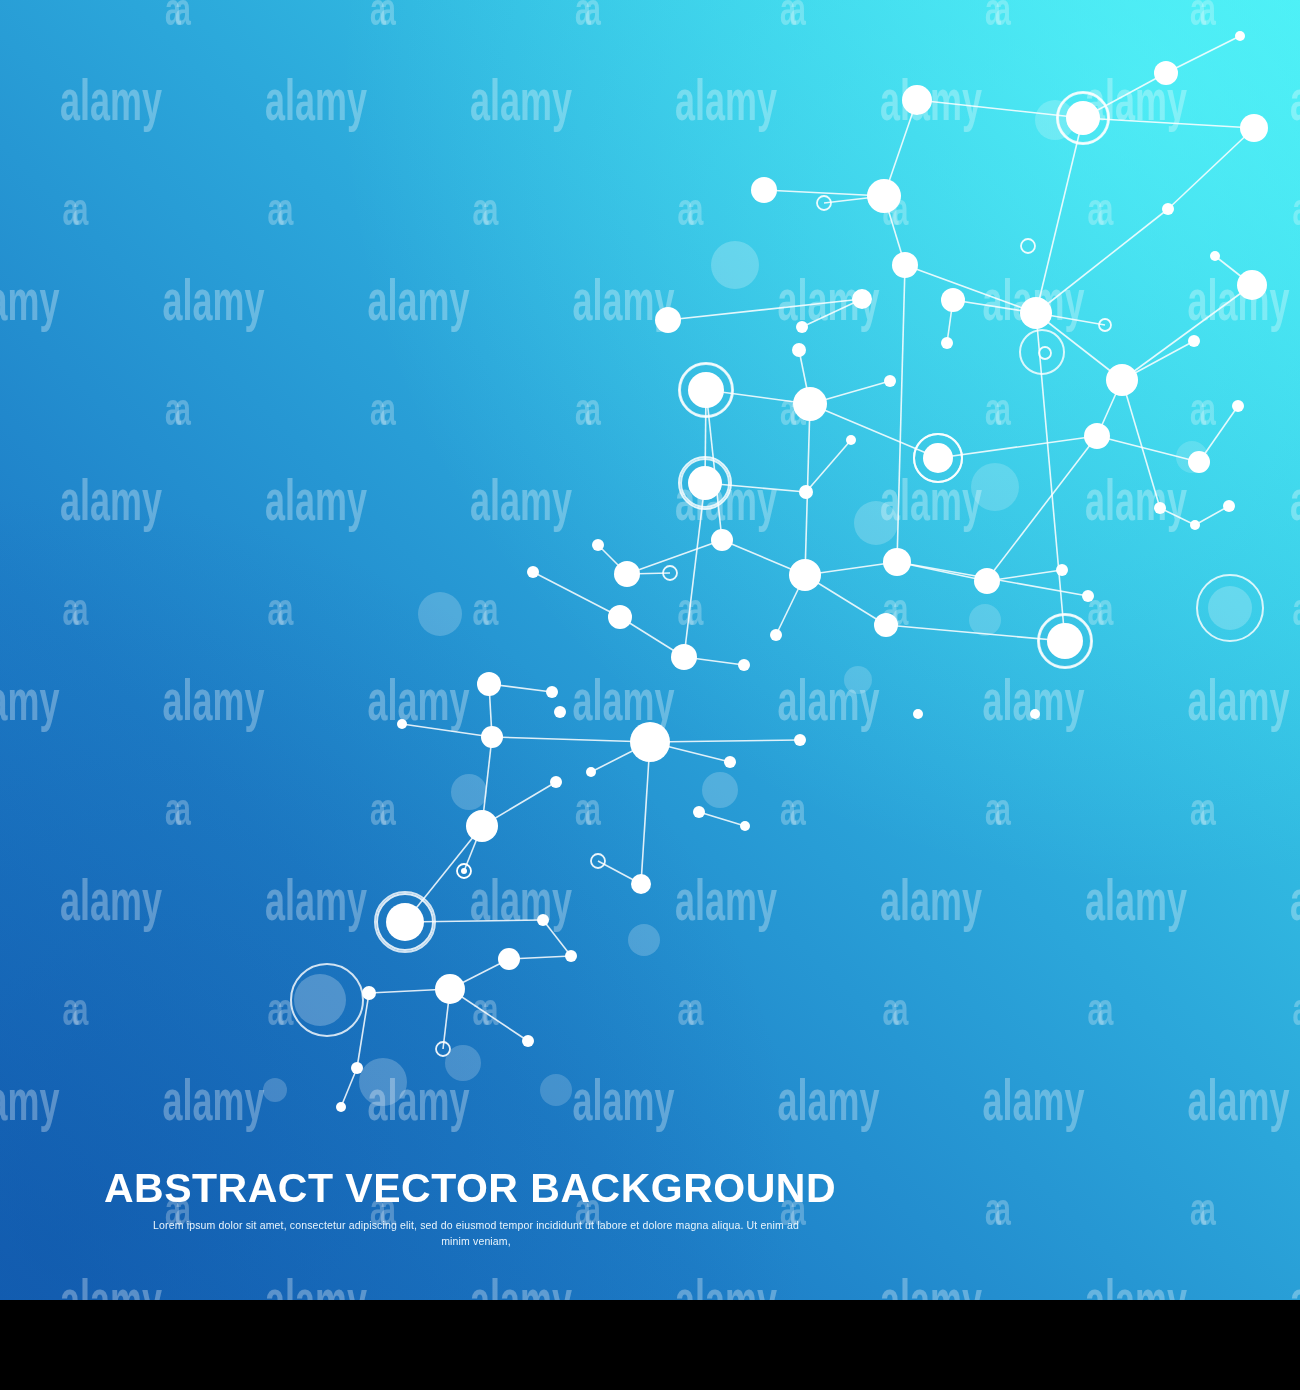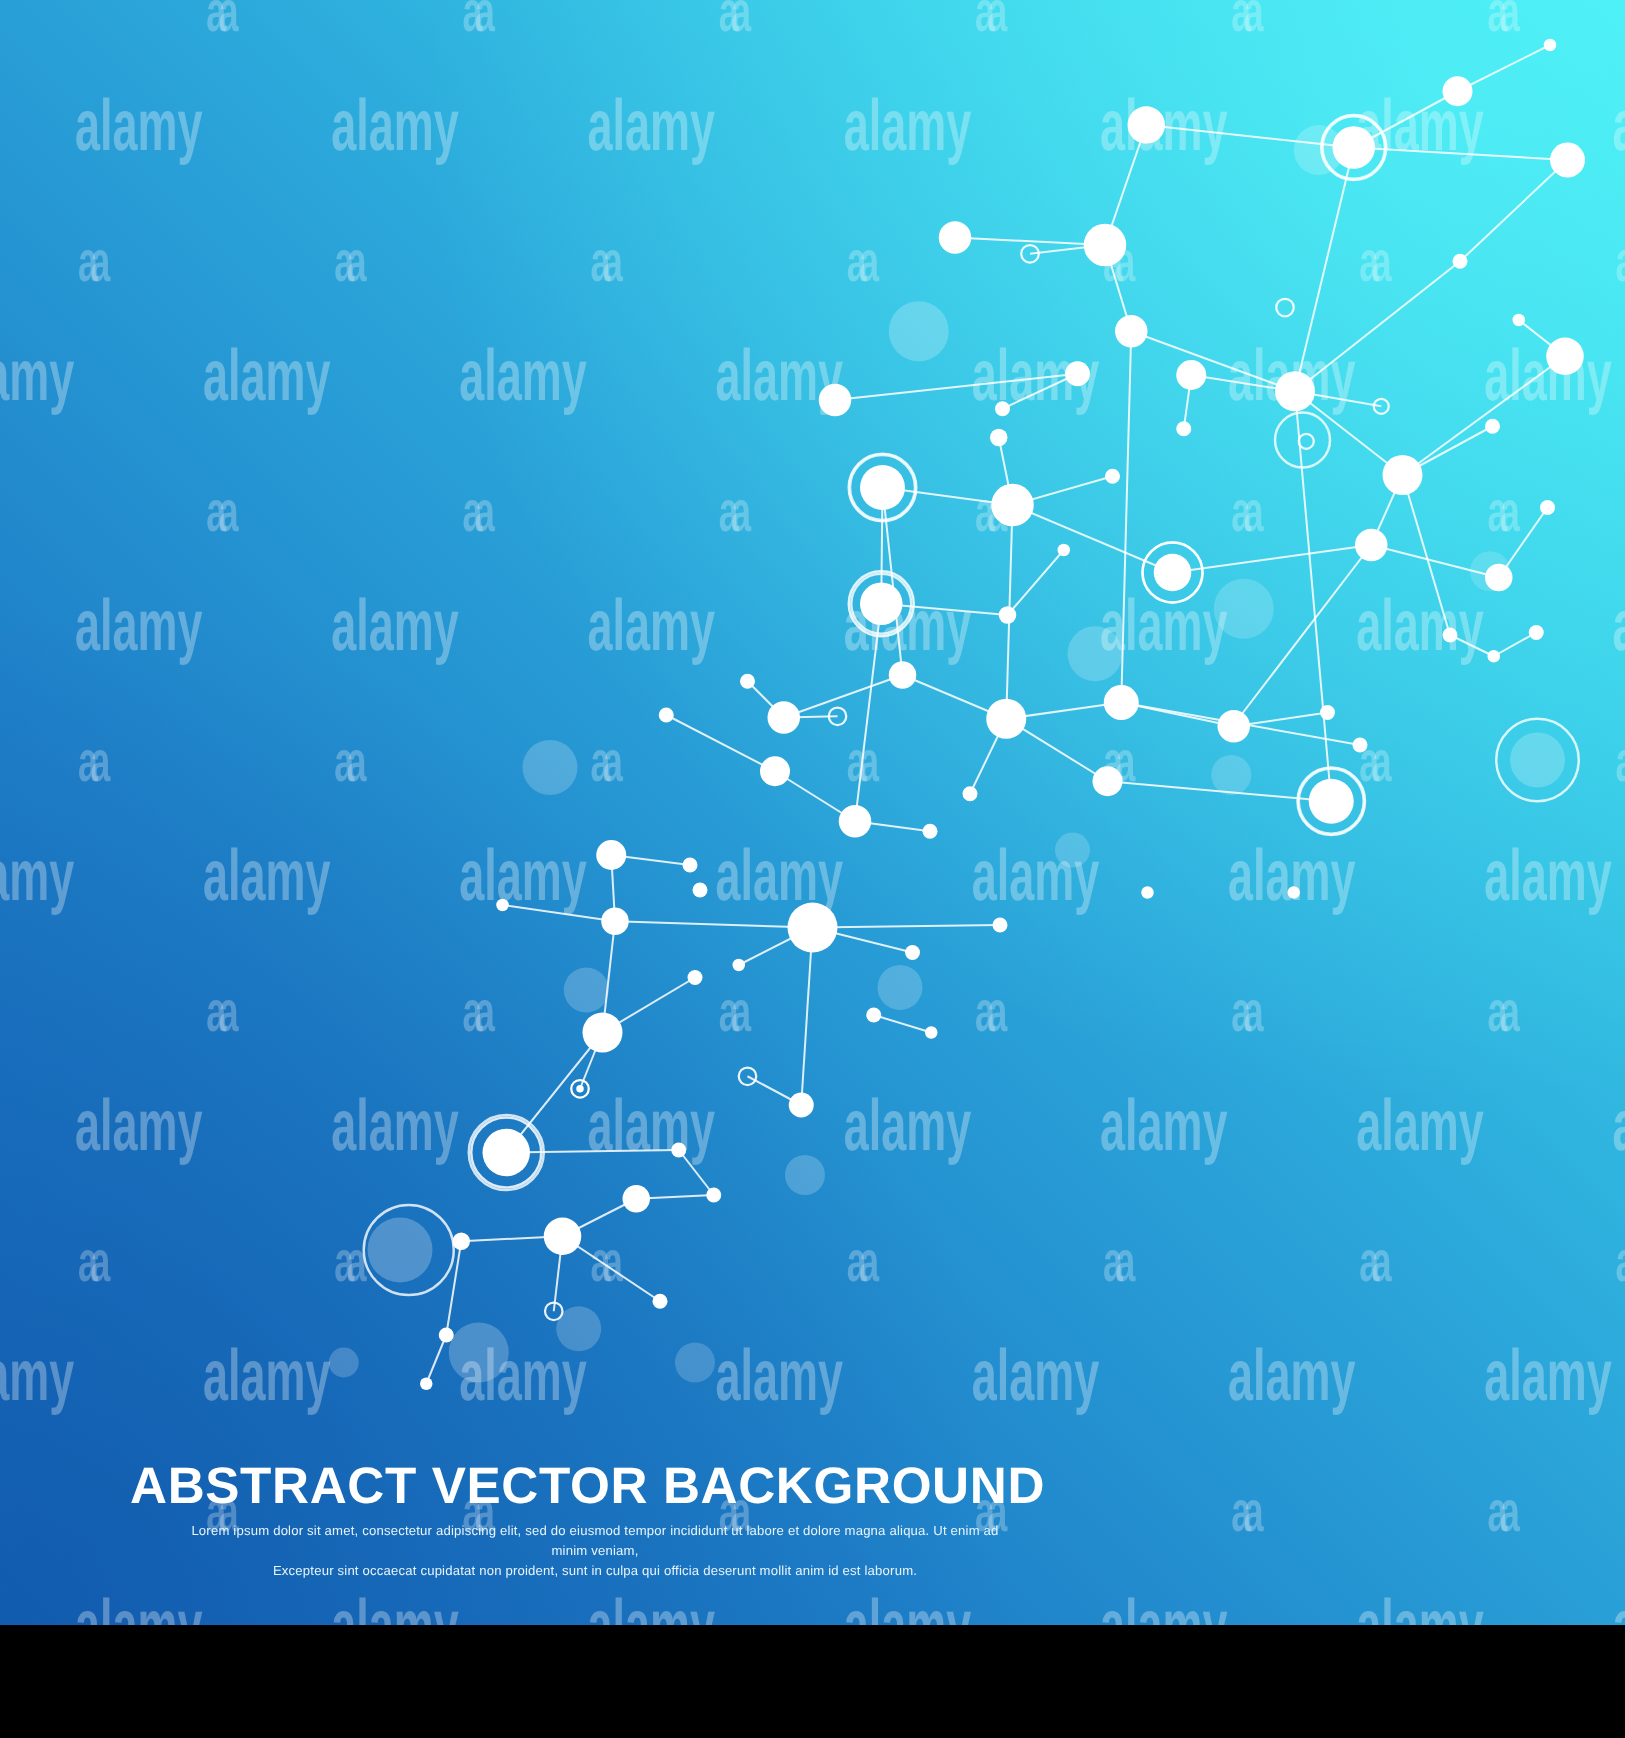--- a/index.html
+++ b/index.html
@@ -472,21 +472,20 @@
           <text x="1507.5" y="1425" fill="#ffffff" fill-opacity="0.26" font-size="46" font-family="&quot;Liberation Sans&quot;,&quot;DejaVu Sans&quot;,sans-serif" font-weight="bold" transform="translate(1507.5 1425) scale(0.62 1) translate(-1507.5 -1425)">a</text>
           <text x="1292.5" y="1425" fill="#ffffff" fill-opacity="0.26" font-size="46" font-family="&quot;Liberation Sans&quot;,&quot;DejaVu Sans&quot;,sans-serif" font-weight="bold" transform="translate(1292.5 1425) scale(0.62 1) translate(-1292.5 -1425)">a</text>
         </g>
     </svg>
   </div>
 
   <div id="caption">
     <div id="title">ABSTRACT VECTOR BACKGROUND</div>
     <div id="body-copy">
       <p>Lorem ipsum dolor sit amet, consectetur adipiscing elit, sed do eiusmod tempor incididunt ut labore et dolore magna aliqua. Ut enim ad minim veniam,</p>
-      <p>Excepteur sint occaecat cupidatat non proident, sunt in culpa qui officia deserunt mollit anim id est laborum.</p>
     </div>
   </div>
 
   <div id="footer">
     
     
   </div>
 
 </div>
 

